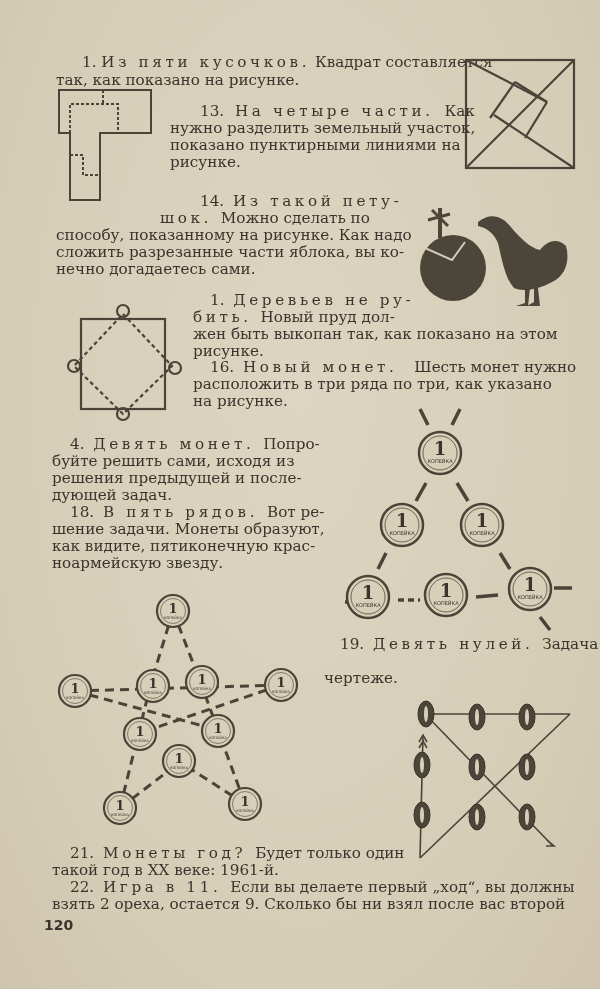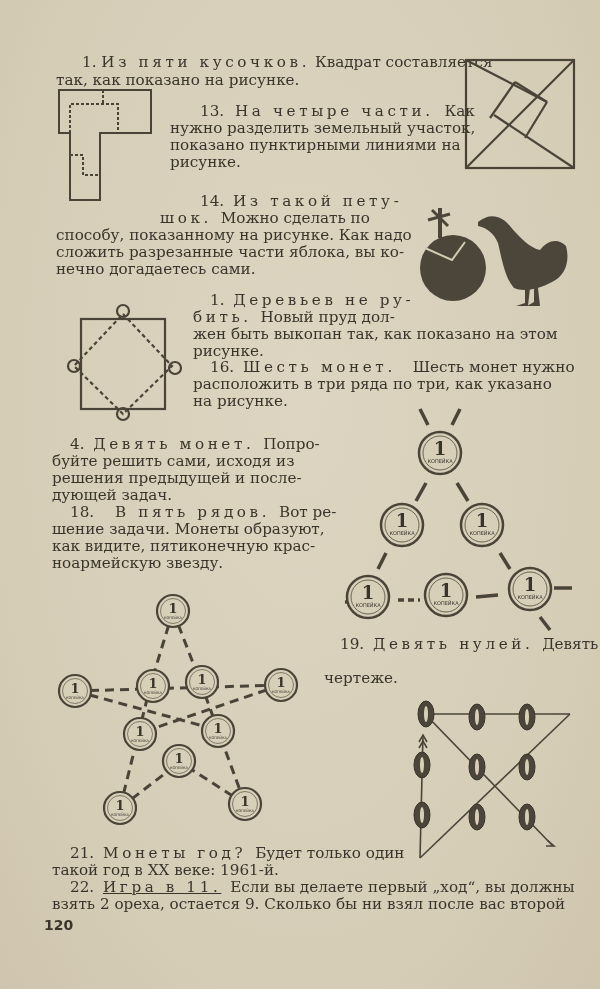--- a/index.html
+++ b/index.html
@@ -118,21 +118,21 @@
         <circle cx="59" cy="9" r="6"></circle>
         <circle cx="10" cy="64" r="6"></circle>
         <circle cx="111" cy="66" r="6"></circle>
         <circle cx="59" cy="112" r="6"></circle>
       </g>
     </svg>
   </div>
 
   <div class="t" style="left:210px; top:359px;">
     <span>16.</span>
-    <span class="sp" style="margin-left:4px;">Шесть монет.</span>
+    <span class="sp" style="margin-left:4px;">Новый монет.</span>
     <span style="margin-left:12px;">Шесть монет нужно</span>
   </div>
   <div class="t" style="left:193px; top:376px;text-align:center;">расположить в три ряда по три, как указано</div>
   <div class="t" style="left:193px; top:393px;">на рисунке.</div>
 
   <div class="fig" style="left:340px; top:405px;">
     <svg width="240" height="225" viewBox="0 0 240 225">
       <defs>
         <g id="coin">
           <circle r="21" fill="#d8cfb9" stroke="#4a4438" stroke-width="2.5"></circle>
@@ -167,21 +167,21 @@
     <span>4.</span>
     <span class="sp" style="margin-left:4px;">Девять монет.</span>
     <span style="margin-left:4px;">Попро-</span>
   </div>
   <div class="t" style="left:52px; top:453px;">буйте решить сами, исходя из</div>
   <div class="t" style="left:52px; top:470px;">решения предыдущей и после-</div>
   <div class="t" style="left:52px; top:487px;">дующей задач.</div>
 
   <div class="t" style="left:70px; top:504px;">
     <span>18.</span>
-    <span class="sp" style="margin-left:16px;">В пять рядов.</span>
+    <span class="sp" style="margin-left:4px;">В пять рядов.</span>
     <span style="margin-left:4px;">Вот ре-</span>
   </div>
   <div class="t" style="left:52px; top:521px;">шение задачи. Монеты образуют,</div>
   <div class="t" style="left:52px; top:538px;">как видите, пятиконечную крас-</div>
   <div class="t" style="left:52px; top:555px;text-align:right;">ноармейскую звезду.</div>
 
   <div class="fig" style="left:55px; top:585px;">
     <svg width="250" height="240" viewBox="0 0 250 240">
       <defs>
         <g id="coin2">
@@ -211,21 +211,21 @@
       <use href="#coin2" x="163" y="146"></use>
       <use href="#coin2" x="124" y="176"></use>
       <use href="#coin2" x="65" y="223"></use>
       <use href="#coin2" x="190" y="219"></use>
     </svg>
   </div>
 
   <div class="t" style="left:340px; top:636px;">
     <span>19.</span>
     <span class="sp" style="margin-left:4px;">Девять нулей.</span>
-    <span style="margin-left:4px;">Девять</span>
+    <span style="margin-left:4px;">Задача</span>
   </div>
   <div class="t" style="left:324px; top:670px;">чертеже.</div>
 
   <div class="fig" style="left:405px; top:700px;">
     <svg width="175" height="160" viewBox="0 0 175 160">
       <g stroke="#4a4438" stroke-width="1.6" fill="none">
         <line x1="20" y1="14" x2="165" y2="14"></line>
         <line x1="165" y1="14" x2="15" y2="158"></line>
         <line x1="20" y1="14" x2="148" y2="146"></line>
         <line x1="15" y1="158" x2="18" y2="35"></line>
@@ -260,20 +260,20 @@
 
   <div class="t" style="left:70px; top:845px;">
     <span>21.</span>
     <span class="sp" style="margin-left:4px;">Монеты год?</span>
     <span style="margin-left:4px;">Будет только один</span>
   </div>
   <div class="t" style="left:52px; top:862px;">такой год в XX веке: 1961-й.</div>
 
   <div class="t" style="left:70px; top:879px;">
     <span>22.</span>
-    <span class="sp" style="margin-left:4px;text-decoration:underline;">Игра в 11.</span>
+    <span class="sp" style="margin-left:4px;">Игра в 11.</span>
     <span style="margin-left:4px;">Если вы делаете первый „ход“, вы должны</span>
   </div>
   <div class="t" style="left:52px; top:896px;">взять 2 ореха, остается 9. Сколько бы ни взял после вас второй</div>
 
   <div class="pagenum" style="left:44px; top:917px;">120</div>
 
 </div>
 
 </body></html>

